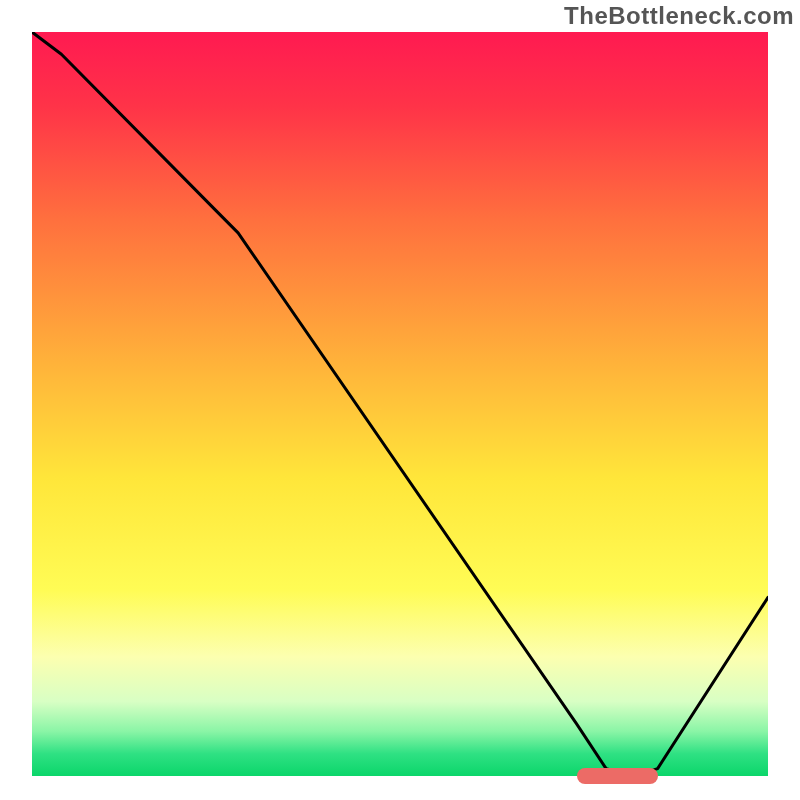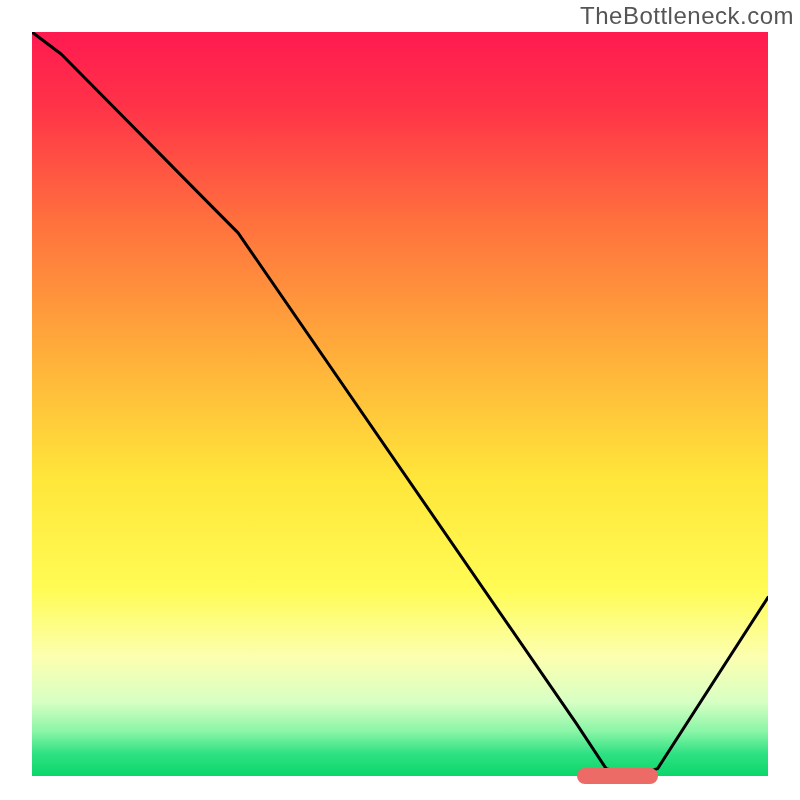--- a/index.html
+++ b/index.html
@@ -1,17 +1,17 @@
 <!DOCTYPE html>
 <html><head>
 <meta charset="utf-8">
 <style>
   * { margin: 0; padding: 0; box-sizing: border-box; }
   body { width: 800px; height: 800px; background: #ffffff; position: relative; font-family: Arial, sans-serif; }
-  .watermark { position: absolute; top: 2px; right: 6px; font-size: 24px; font-weight: normal; color: #555; letter-spacing: 0.5px; z-index: 10; }
+  .watermark { position: absolute; top: 2px; right: 6px; font-size: 24px; font-weight: bold; color: #555; letter-spacing: 0.5px; z-index: 10; }
   .chart-area { position: absolute; left: 32px; top: 32px; width: 736px; height: 744px; }
   .gradient-bg { position: absolute; left: 0; top: 0; width: 100%; height: 100%; }
   .plot-line { position: absolute; left: 0; top: 0; width: 100%; height: 100%; pointer-events: none; }
   .marker { position: absolute; background: #ec6b66; border-radius: 8px; height: 16px; }
 </style>
 </head>
 <body>
 
 <div class="watermark">TheBottleneck.com</div>
 

